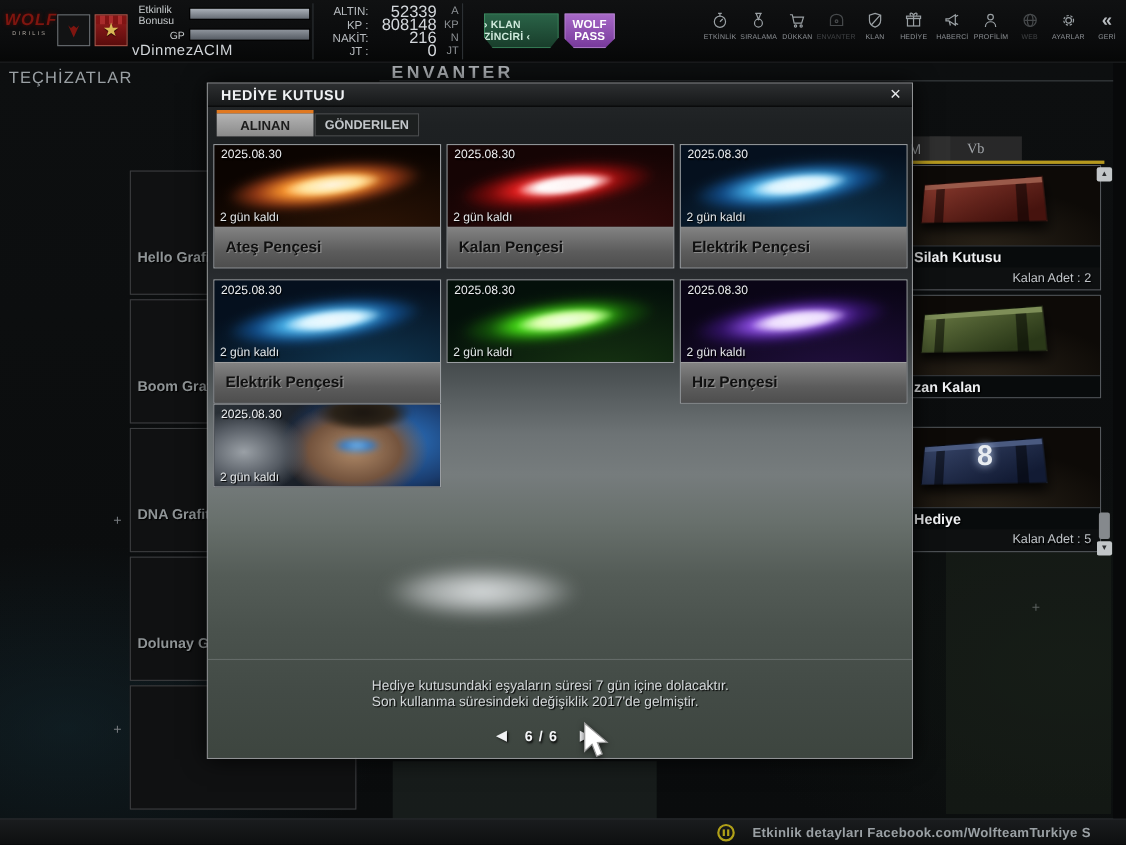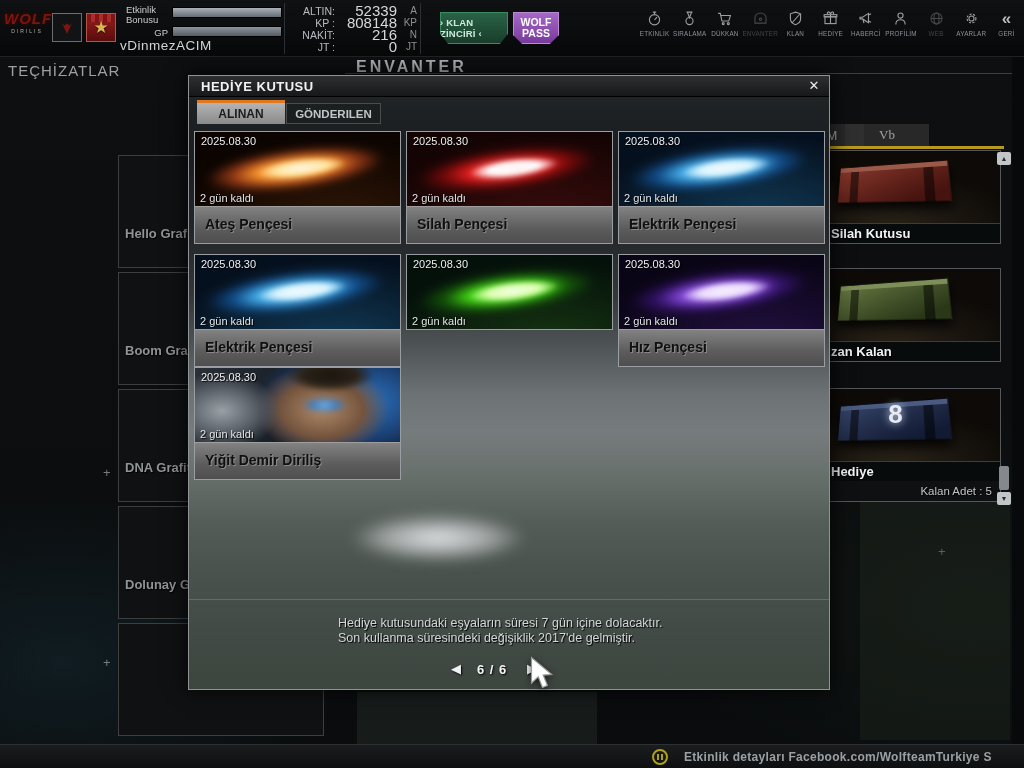--- a/index.html
+++ b/index.html
@@ -161,20 +161,21 @@
     <div class="abs rtab" style="left:845px;width:84px;font-family:Liberation Serif, serif;">
       <span>Vb</span>
     </div>
     <div class="abs r-underline"></div>
 
     <div class="abs crate-card" style="top:93px;">
       <div class="crate-art">
           <div class="crate-box crate-red"></div>
         </div>
       <div class="crate-name">Silah Kutusu</div>
+      <div class="crate-remaining">Kalan Adet : 2</div>
     </div>
     <div class="abs crate-card" style="top:211px;">
       <div class="crate-art">
           <div class="crate-box crate-green"></div>
         </div>
       <div class="crate-name">zan Kalan</div>
     </div>
     <div class="abs crate-card" style="top:331px;">
       <div class="crate-art">
         <div class="crate-box crate-navy"></div>
@@ -341,21 +342,21 @@
         <span class="g-date">2025.08.30</span>
         <span class="g-left">2 gün kaldı</span>
       </div>
       <div class="g-name">Ateş Pençesi</div>
     </div>
     <div class="abs gift-card" style="left:217px;top:55px;">
       <div class="gift-art v-peru">
         <span class="g-date">2025.08.30</span>
         <span class="g-left">2 gün kaldı</span>
       </div>
-      <div class="g-name">Silah Pençesi</div>
+      <div class="g-name">Kalan Pençesi</div>
     </div>
     <div class="abs gift-card" style="left:429px;top:55px;">
       <div class="gift-art v-electric">
         <span class="g-date">2025.08.30</span>
         <span class="g-left">2 gün kaldı</span>
       </div>
       <div class="g-name">Elektrik Pençesi</div>
     </div>
 
     <div class="abs gift-card" style="left:5px;top:178px;">
@@ -377,21 +378,20 @@
         <span class="g-left">2 gün kaldı</span>
       </div>
       <div class="g-name">Hız Pençesi</div>
     </div>
 
     <div class="abs gift-card" style="left:5px;top:291px;">
       <div class="gift-art v-hero">
         <span class="g-date">2025.08.30</span>
         <span class="g-left">2 gün kaldı</span>
       </div>
-      <div class="g-name">Yiğit Demir Diriliş</div>
     </div>
 
     <div class="abs blur-blob"></div>
     <div class="abs dlg-hline"></div>
 
     <div class="abs notice">
       <div>Hediye kutusundaki eşyaların süresi 7 gün içine dolacaktır.</div>
       <div>Son kullanma süresindeki değişiklik 2017'de gelmiştir.</div>
     </div>
 

